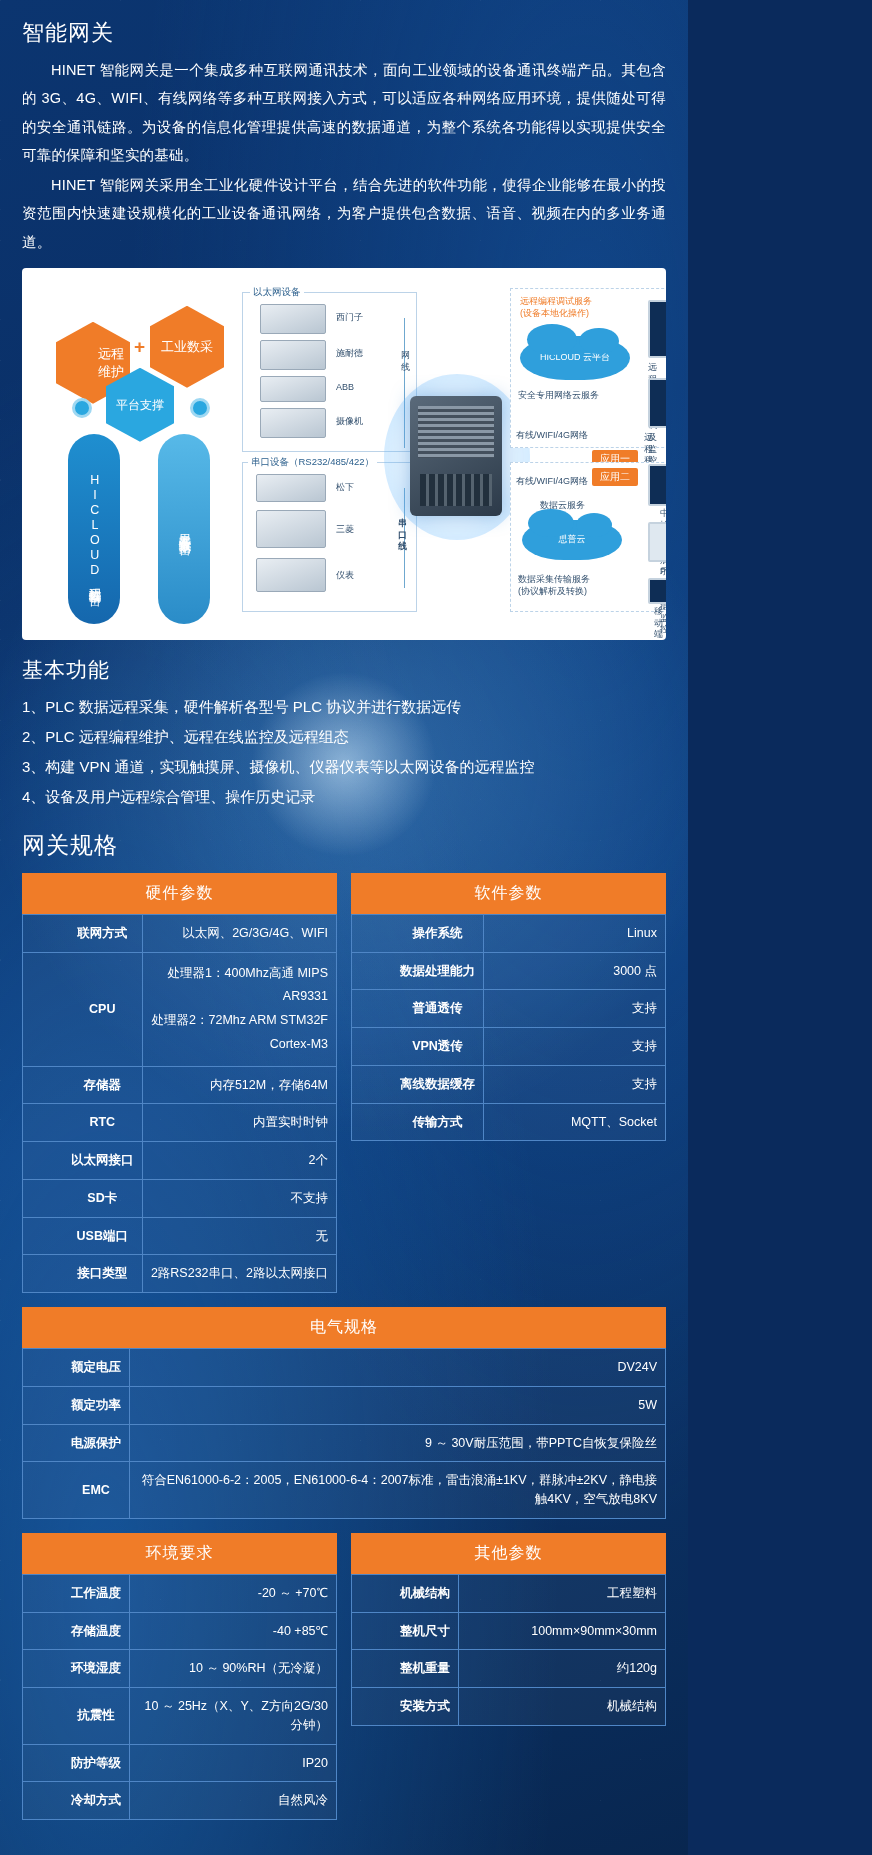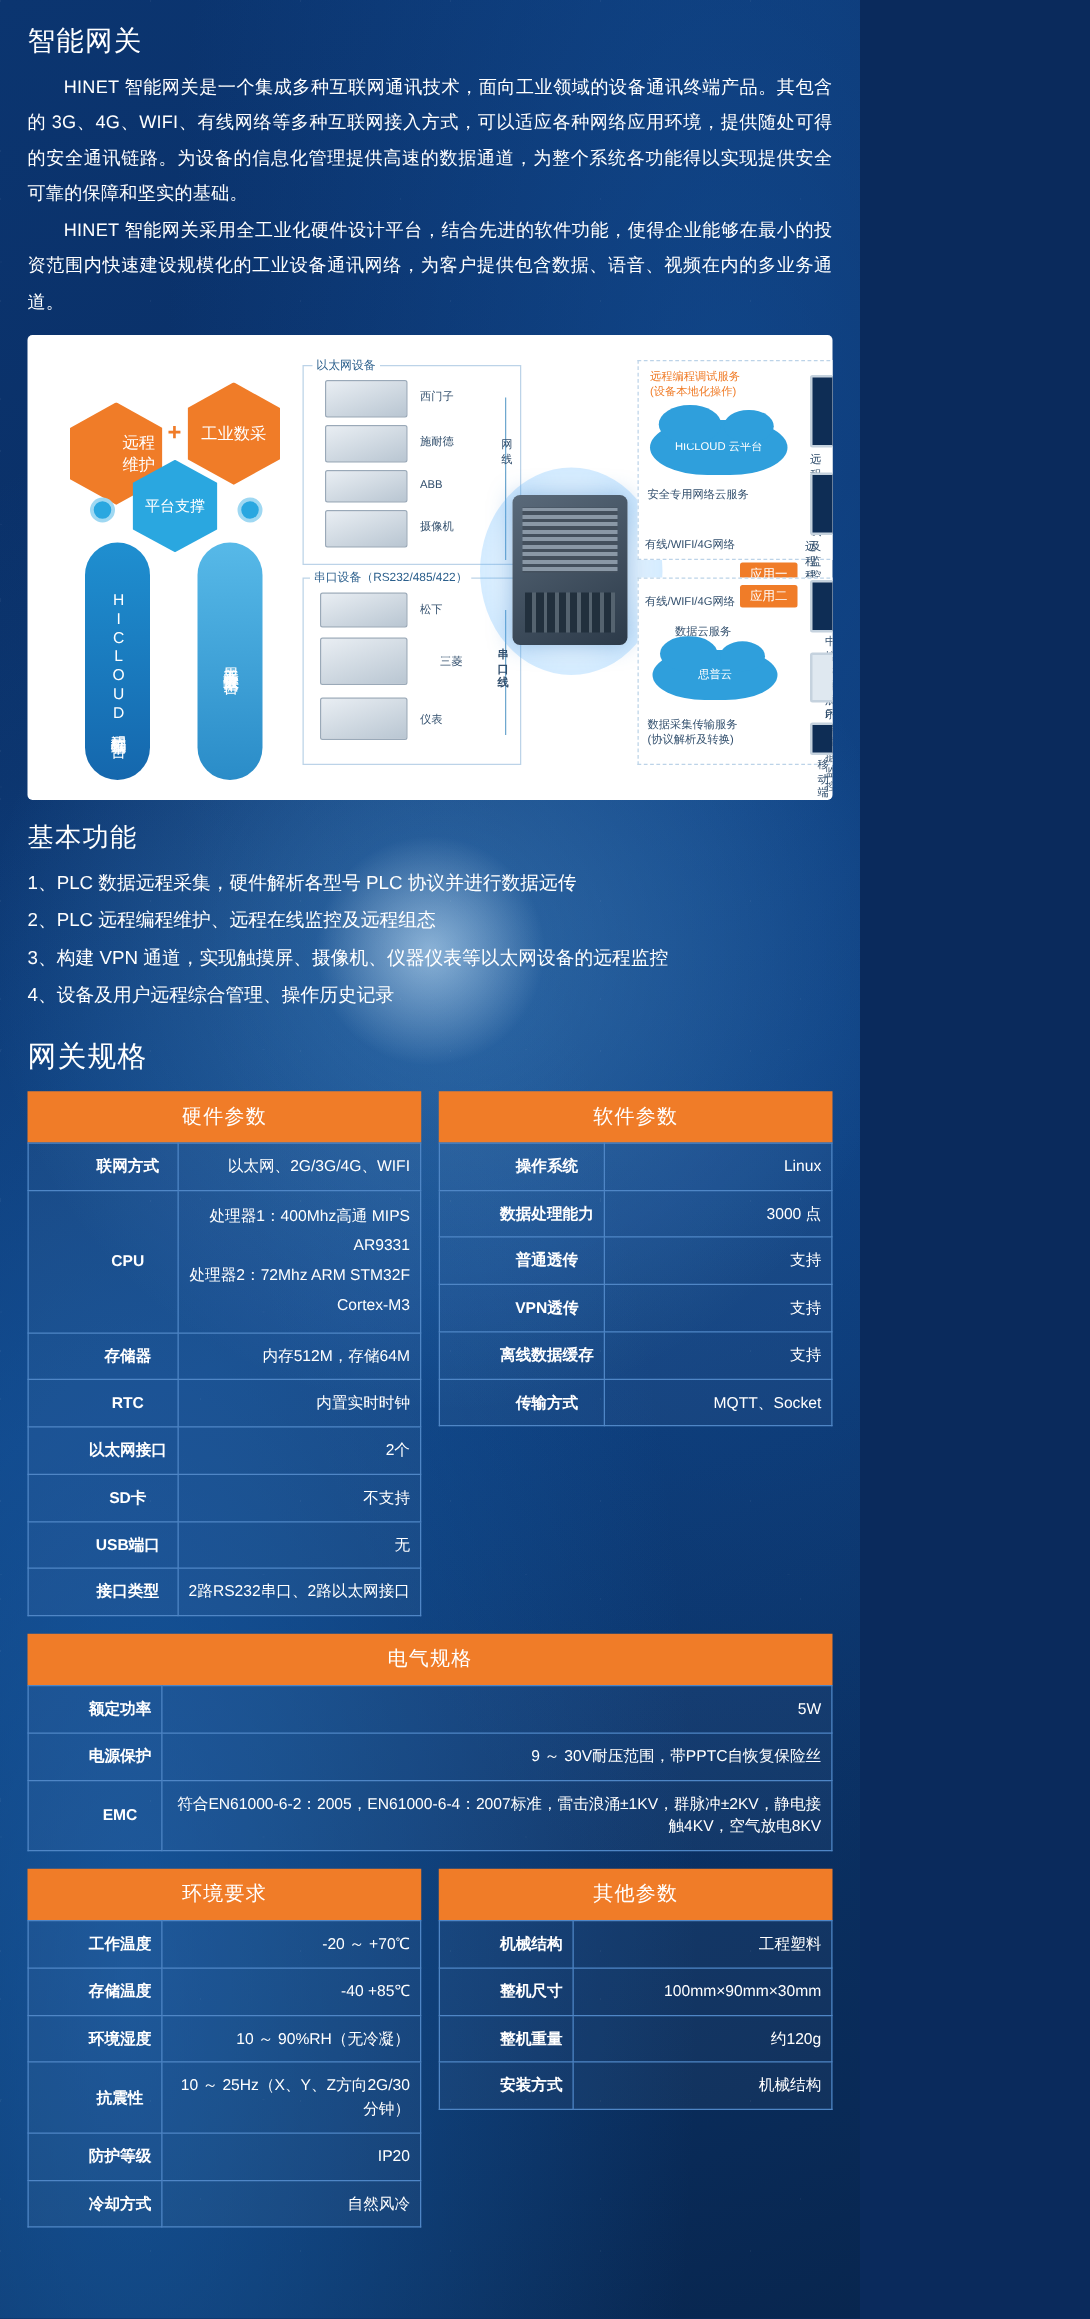--- a/index.html
+++ b/index.html
@@ -205,21 +205,21 @@
       <div class="dev" style="left:228px;top:98px;width:66px;height:26px;"></div>
       <div class="dg-text" style="left:304px;top:104px;">ABB</div>
       <div class="dev" style="left:228px;top:130px;width:66px;height:30px;"></div>
       <div class="dg-text" style="left:304px;top:138px;">摄像机</div>
 
       <div class="dg-box" style="left:210px;top:184px;width:175px;height:150px;"></div>
       <div class="dg-label" style="left:216px;top:178px;">串口设备（RS232/485/422）</div>
       <div class="dev" style="left:224px;top:196px;width:70px;height:28px;"></div>
       <div class="dg-text" style="left:304px;top:204px;">松下</div>
       <div class="dev" style="left:224px;top:232px;width:70px;height:38px;"></div>
-      <div class="dg-text" style="left:320px;top:246px;">三菱</div>
+      <div class="dg-text" style="left:304px;top:246px;">三菱</div>
       <div class="dev" style="left:224px;top:280px;width:70px;height:34px;"></div>
       <div class="dg-text" style="left:304px;top:292px;">仪表</div>
 
       <div class="line" style="left:372px;top:40px;width:1px;height:130px;"></div>
       <div class="dg-text" style="left:369px;top:72px;width:10px;">网线</div>
       <div class="line" style="left:372px;top:210px;width:1px;height:100px;"></div>
       <div class="dg-text" style="left:366px;top:240px;width:10px;font-weight:bold;">串口线</div>
 
       <div class="glow-ring"></div>
       <div class="gateway">
@@ -337,20 +337,24 @@
             </tr>
         </tbody>
       </table>
     </div>
   </div>
 
   <table class="tbl elec full">
     <caption>电气规格</caption>
     <tbody>
       <tr>
+          <th>额定电压</th>
+          <td>DV24V</td>
+        </tr>
+      <tr>
           <th>额定功率</th>
           <td>5W</td>
         </tr>
       <tr>
           <th>电源保护</th>
           <td>9 ～ 30V耐压范围，带PPTC自恢复保险丝</td>
         </tr>
       <tr>
           <th>EMC</th>
           <td>符合EN61000-6-2：2005，EN61000-6-4：2007标准，雷击浪涌±1KV，群脉冲±2KV，静电接触4KV，空气放电8KV</td>

